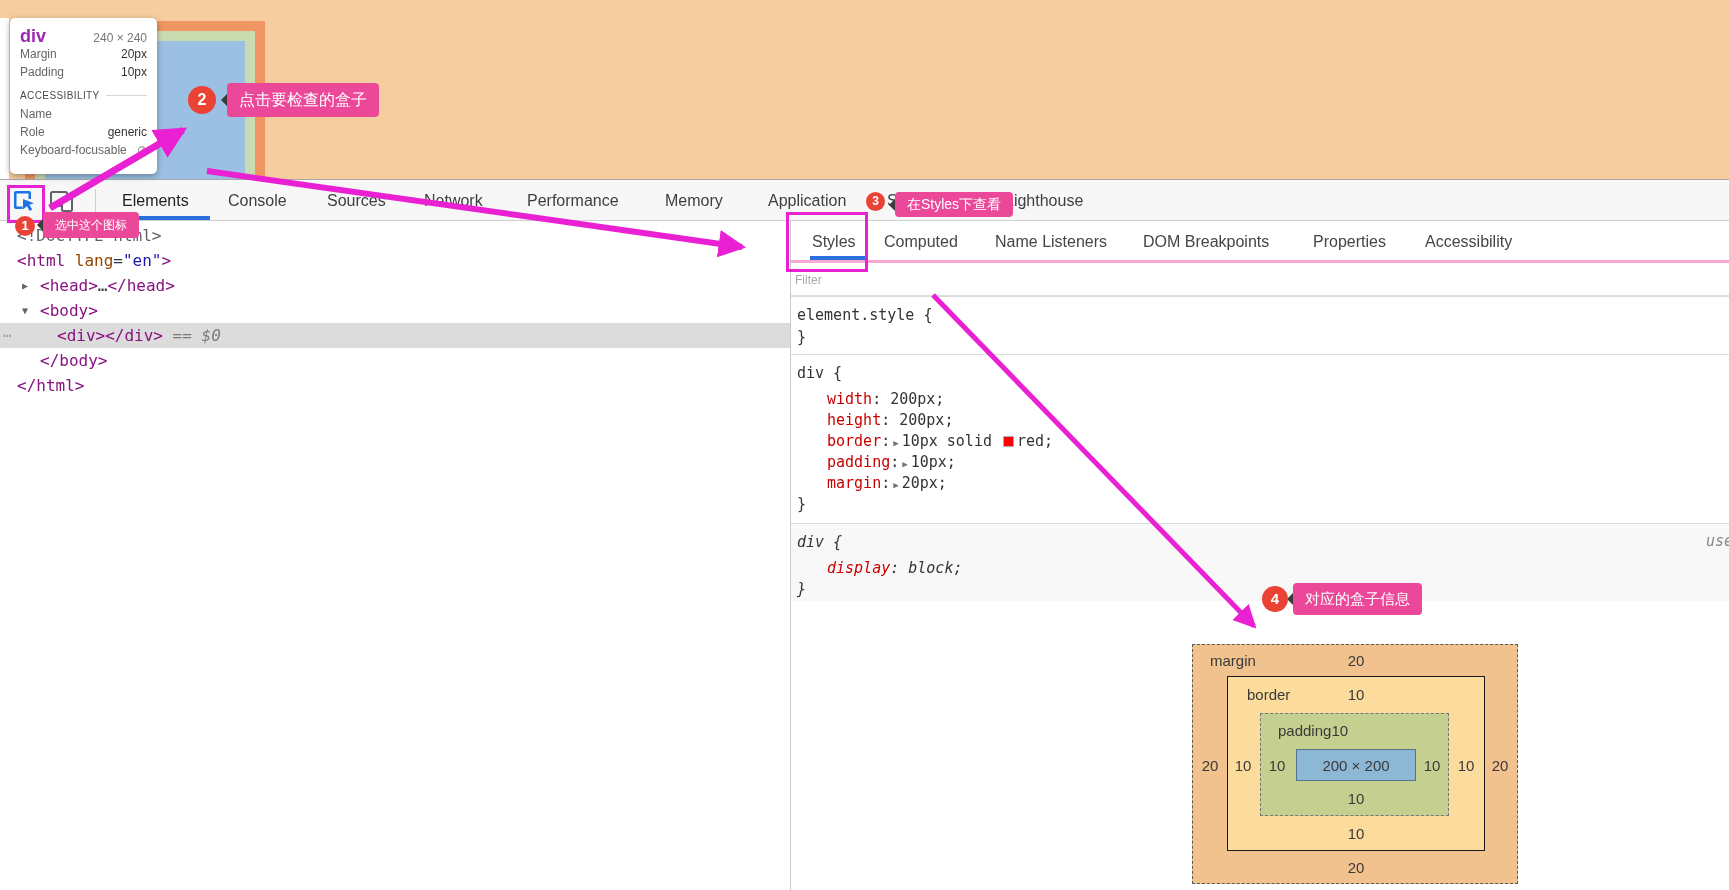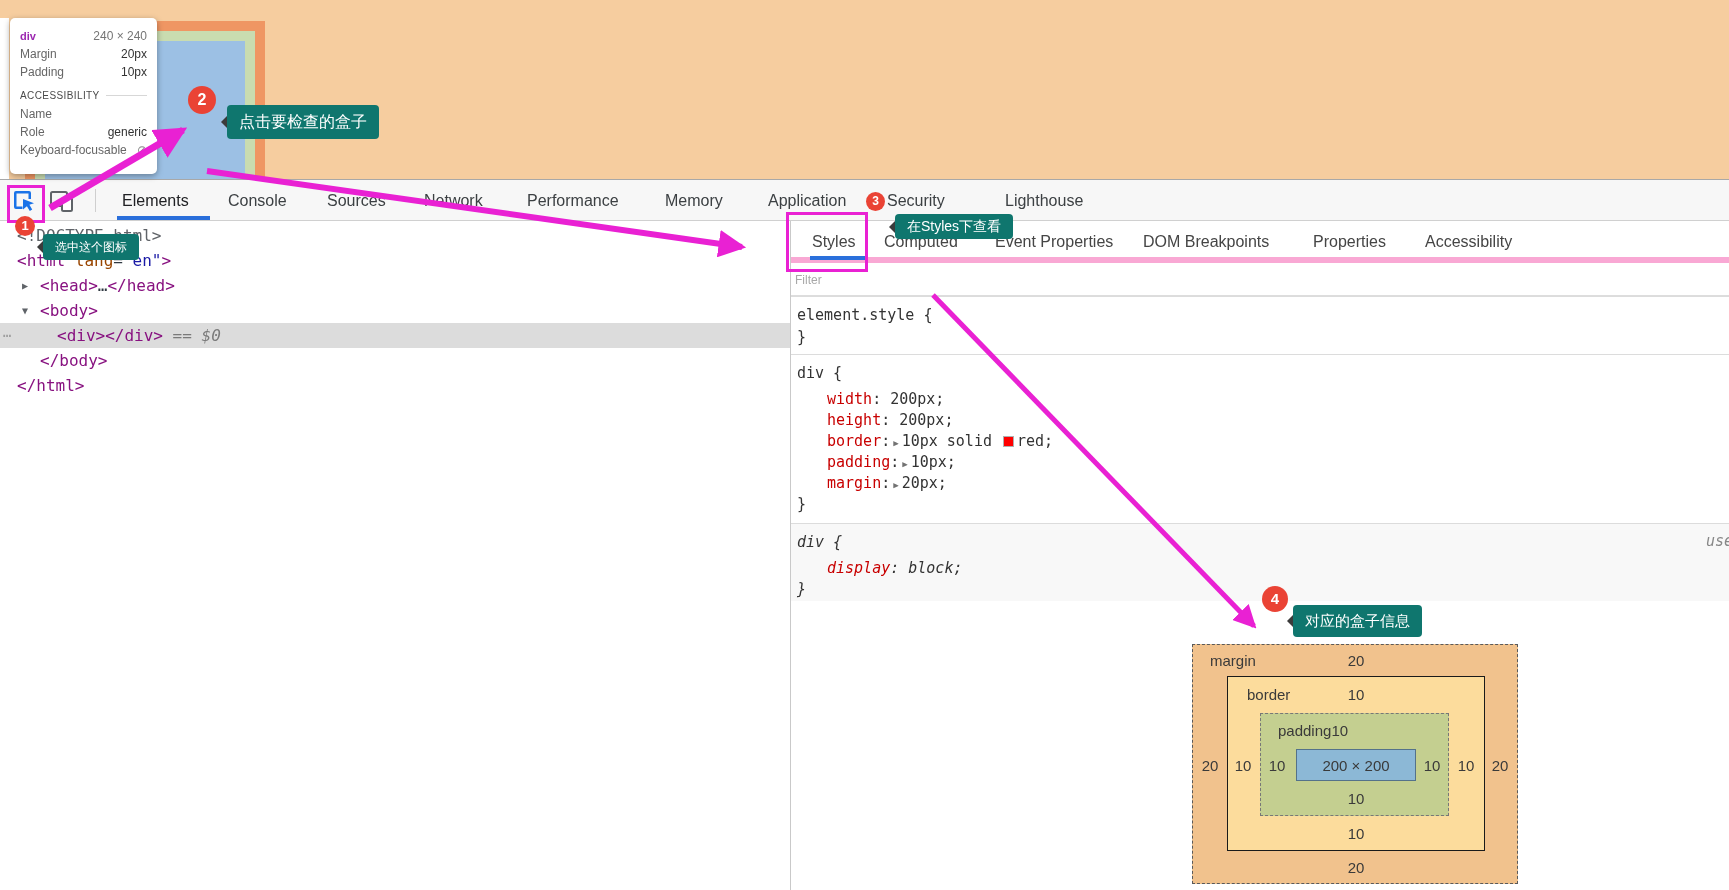--- a/index.html
+++ b/index.html
@@ -12,21 +12,21 @@
   #inspect-box { position:absolute; left:25px; top:21px; width:240px; height:240px;
     border:10px solid #ef9663; background:#c9dcb0; padding:10px; }
   #inspect-box .content { width:200px; height:200px; background:#9cc0e4; }
   #left-white-strip { position:absolute; left:0; top:18px; width:9px; height:161px; background:#ffffff; }
 
   
   #tooltip-card { position:absolute; left:10px; top:18px; width:147px; height:156px;
     background:#fff; border-radius:5px; box-shadow:0 2px 6px rgba(0,0,0,.35);
     z-index:30; padding:9px 10px 0 10px; font-size:12px; color:#333; }
   .tc-row { display:flex; justify-content:space-between; align-items:baseline; height:18px; line-height:18px; }
-  .tc-tag { color:#9c27b0; font-weight:bold; font-size:11px; }
+  .tc-tag { color:#9c27b0; font-weight:bold; font-size:18px; }
   .tc-dim { color:#757575; font-size:12px; }
   .tc-label { color:#666; }
   .tc-val { color:#333; }
   .tc-a11y { display:flex; align-items:center; gap:6px; margin-top:7px; height:14px; }
   .tc-a11y-title { font-size:10px; color:#4a4a4a; letter-spacing:.4px; white-space:nowrap; }
   .tc-a11y-rule { flex:1; height:1px; background:#d7d7d7; }
   .tc-noicon { color:#8a8a8a; font-size:12px; }
 
   
   #devtools { position:absolute; left:0; top:179px; width:1729px; height:711px;
@@ -48,21 +48,21 @@
   .tree-gutter { position:absolute; left:3px; top:0; color:#9e9e9e; font-size:14px; letter-spacing:1px; }
   .c-tag { color:#881280; } .c-attr { color:#994500;text-align:right; } .c-val { color:#1a1aa6; }
   .c-plain { color:#303942; } .c-doc { color:#5f6368; } .c-eq { color:#7a7a7a; font-style:italic; }
 
   #split { position:absolute; left:790px; top:41px; width:1px; height:670px; background:#c9c9c9; }
 
   
   #sidebar { position:absolute; left:791px; top:41px; width:938px; height:670px; background:#fff; overflow:hidden; }
   .sub-tab { position:absolute; top:0; height:42px; line-height:42px; font-size:16px; color:#454545; white-space:nowrap; }
   #styles-underline { position:absolute; left:19px; top:35px; width:56px; height:4px; background:#2a6fdb; }
-  #subtab-row { position:absolute; left:0; top:0; width:938px; height:42px; background:#fff; border-bottom:6px solid #f9a8d4; }
+  #subtab-row { position:absolute; left:0; top:0; width:938px; height:42px; background:#fff; border-bottom:3px solid #f9a8d4; }
   #filter-row { position:absolute; left:0; top:42px; width:938px; height:33px; border-bottom:1px solid #ddd; }
   #filter-input { position:absolute; left:4px; top:4px; width:920px; height:25px; border:none; outline:none;
     font-size:12px; color:#333; background:transparent; }
   #filter-input::placeholder { color:#a8a8a8; }
 
   .css-section { position:absolute; left:0; width:938px; background:#fff;
     font-family:"DejaVu Sans Mono", monospace; font-size:15px; color:#333; }
   .css-line { position:absolute; left:6px; height:21px; line-height:21px; white-space:pre; }
   .prop { color:#c80000; }
   .x-arrow { color:#727272; font-size:9px; margin:0 3px; }
@@ -78,22 +78,22 @@
   #bm-border { position:absolute; left:35px; top:32px; right:33px; bottom:33px; background:#fcdc9c; border:1px solid #1a1a1a; }
   #bm-padding { position:absolute; left:68px; top:69px; right:69px; bottom:68px; background:#c4cf90; border:1px dashed #777; }
   #bm-content { position:absolute; left:104px; top:105px; width:120px; height:32px; background:#8cb8d6;
     border:1px solid #54728a; display:flex; align-items:center; justify-content:center; }
   .bm-n { position:absolute; transform:translate(-50%,-50%); white-space:nowrap; }
   .bm-label { position:absolute; white-space:nowrap; }
 
   
   .badge { position:absolute; background:#ea4335; color:#fff; border-radius:50%;
     text-align:center; font-weight:bold; z-index:56; }
-  .tip { position:absolute; background:#0f766e; color:#fff; border-radius:4px;
-    padding:0 12px; white-space:nowrap; z-index:55;margin-top:22px; }
+  .tip { position:absolute; background:#ec4899; color:#fff; border-radius:4px;
+    padding:0 12px; white-space:nowrap; z-index:55; }
   .tip::before { content:""; position:absolute; left:-6px; top:50%; margin-top:-6px;
     border-top:6px solid transparent; border-bottom:6px solid transparent; border-right:6px solid #3b3b3b; }
   .hl-box { position:absolute; border:3px solid #e921d3; z-index:54; }
   #arrows { position:absolute; left:0; top:0; width:1729px; height:890px; z-index:60; pointer-events:none; }
 </style>
 </head>
 <body>
 
 <div id="page">
   <div id="inspect-box">
@@ -160,21 +160,21 @@
         <div class="tree-row" style="top: 77px; padding-left: 40px;"><span class="tree-arrow">▼</span><span class="c-tag">&lt;body&gt;</span></div>
         <div class="tree-row selected" style="top: 102px; padding-left: 57px;"><span class="tree-gutter">⋯</span><span class="c-tag">&lt;div&gt;&lt;/div&gt;</span><span class="c-eq"> == </span><span class="c-eq">$0</span></div>
         <div class="tree-row" style="top: 127px; padding-left: 40px;"><span class="c-tag">&lt;/body&gt;</span></div>
         <div class="tree-row" style="top: 152px; padding-left: 17px;"><span class="c-tag">&lt;/html&gt;</span></div>
       </div>
   </div>
   <div id="split"></div>
 
   <div id="sidebar">
     <div id="subtab-row">
-      <span id="subtabs"><span class="sub-tab" style="left: 21px;">Styles</span><span class="sub-tab" style="left: 93px;">Computed</span><span class="sub-tab" style="left: 204px;">Event Properties</span><span class="sub-tab" style="left: 352px;">DOM Breakpoints</span><span class="sub-tab" style="left: 522px;">Properties</span><span class="sub-tab" style="left: 634px;">Accessibility</span></span>
+      <span id="subtabs"><span class="sub-tab" style="left: 21px;">Styles</span><span class="sub-tab" style="left: 93px;">Computed</span><span class="sub-tab" style="left: 204px;">Name Listeners</span><span class="sub-tab" style="left: 352px;">DOM Breakpoints</span><span class="sub-tab" style="left: 522px;">Properties</span><span class="sub-tab" style="left: 634px;">Accessibility</span></span>
       <span id="styles-underline"></span>
     </div>
     <div id="filter-row">
       <input id="filter-input" placeholder="Filter" style="">
     </div>
     <div id="css-sections">
         <div class="css-section" style="top: 75px; height: 58px; background: rgb(255, 255, 255); border-top: 1px solid rgb(220, 220, 220);">
           <div class="css-line" style="top: 8px;">element.style {</div>
           <div class="css-line" style="top: 30px;">}</div>
         </div>

